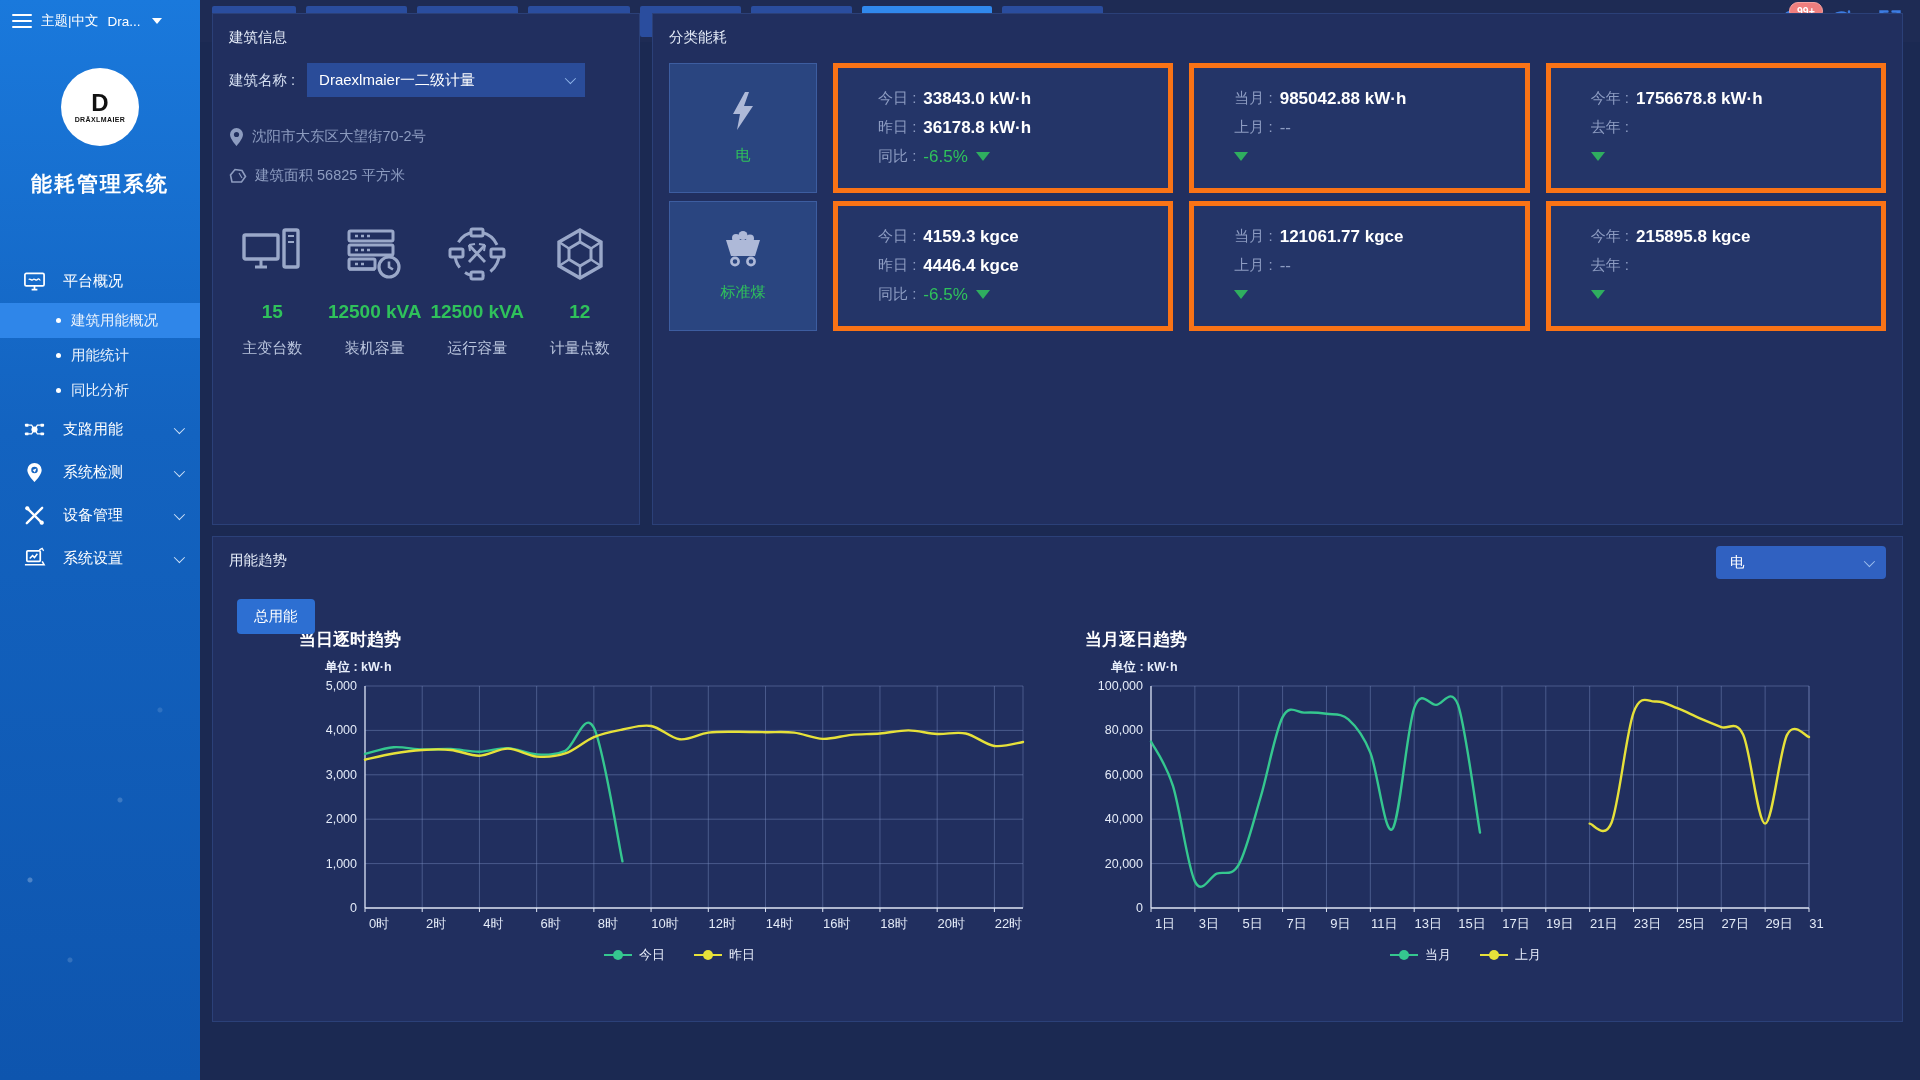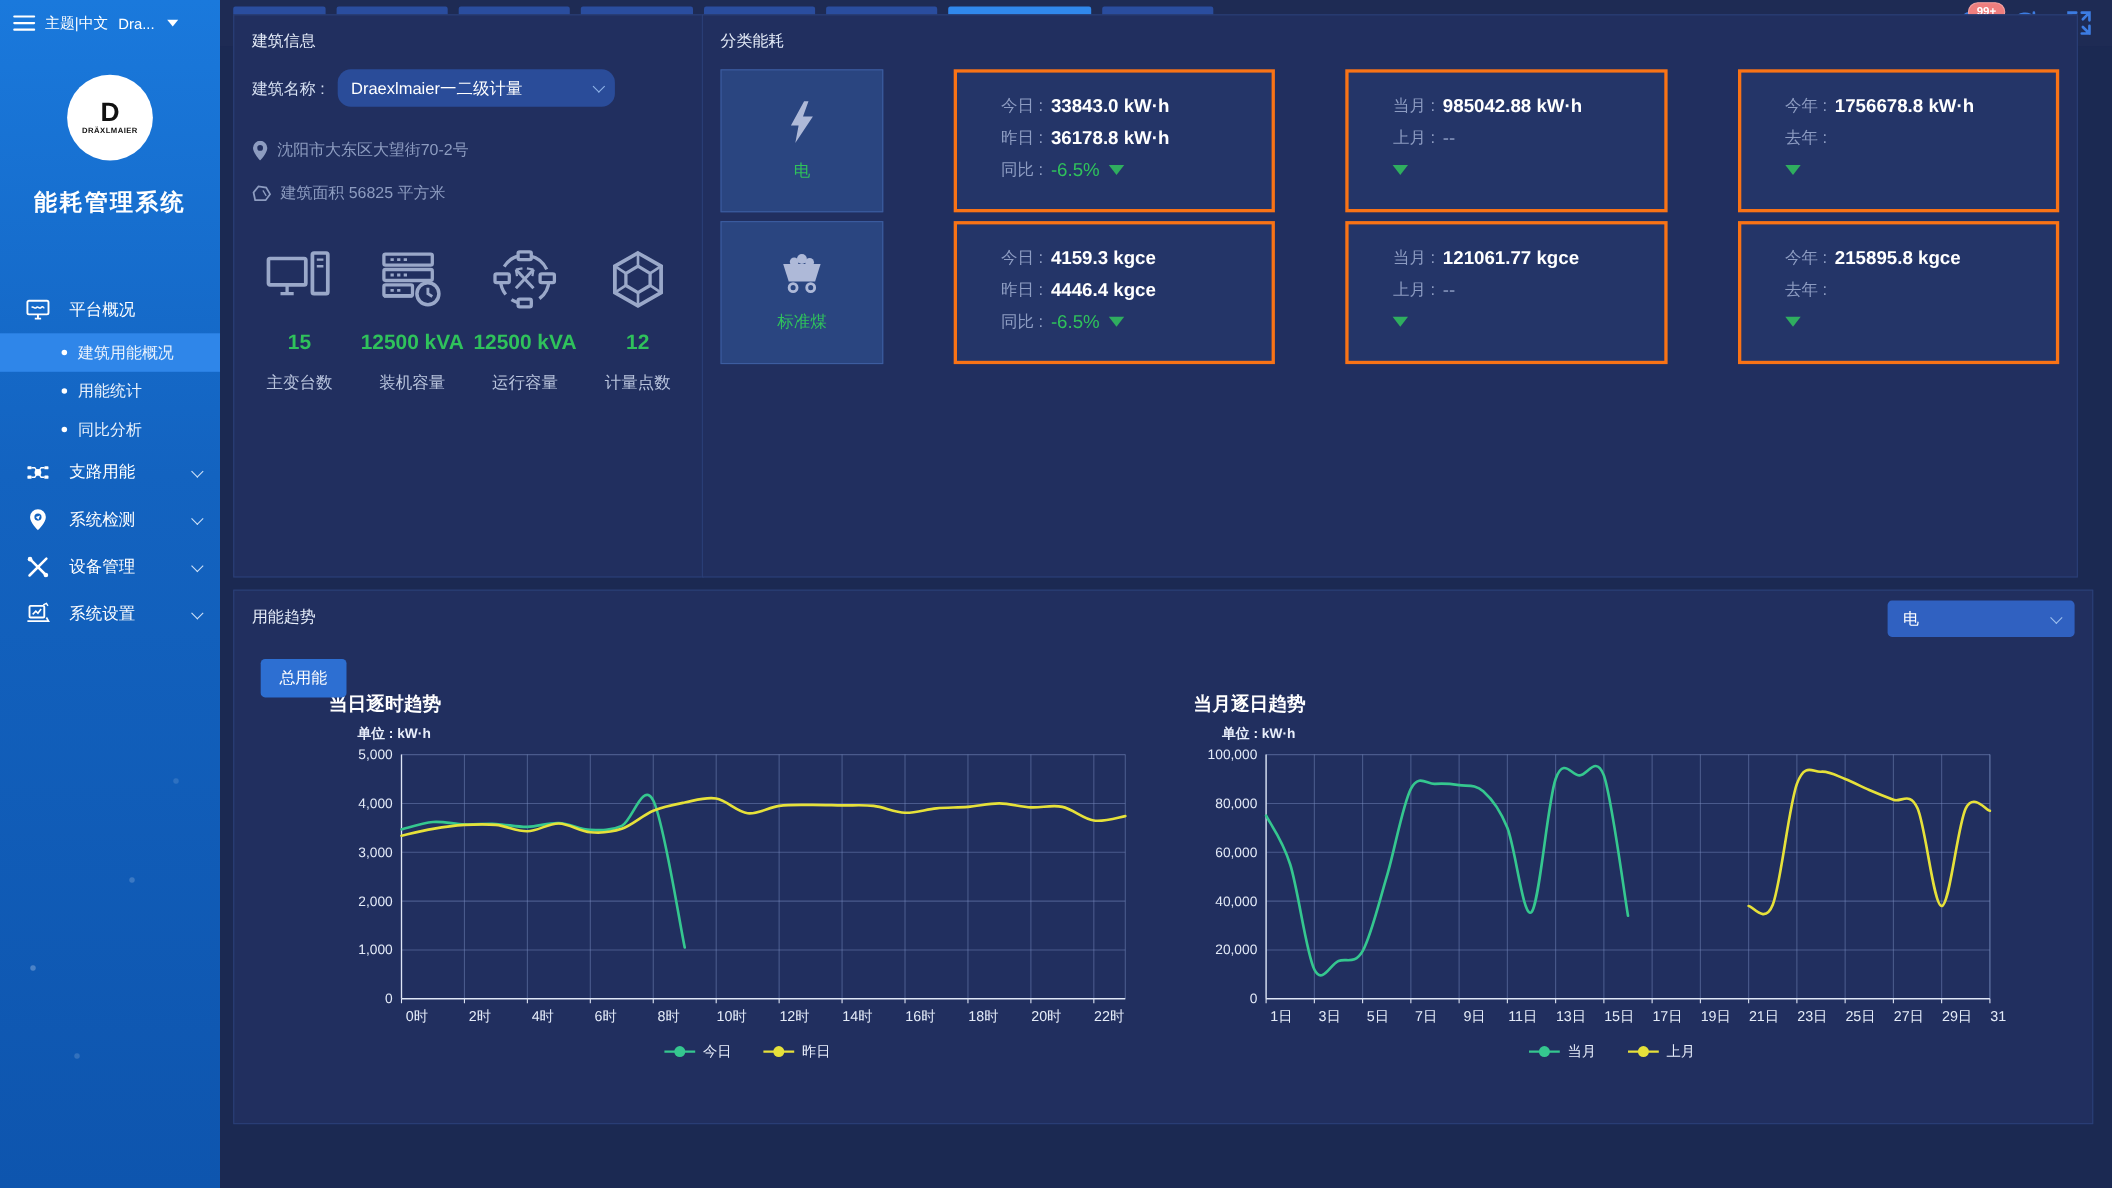--- a/index.html
+++ b/index.html
@@ -38,40 +38,40 @@
   .tab.active{background:#3088ec;}
   .tab .x{font-size:14px;color:#d5e3f8;line-height:1;}
   .top-icons{position:absolute;right:18px;top:0;height:42px;display:flex;align-items:center;gap:24px;}
   .icon-btn{position:relative;cursor:pointer;display:flex;align-items:center;}
   .badge{position:absolute;top:-6px;left:12px;background:#ef7e7e;color:#fff;font-size:10.5px;font-weight:bold;
     padding:2px 7px;border-radius:9px;border:1px solid #f3a1a1;}
   
   .panel{position:absolute;background:#212f5f;border:1px solid #2b4078;box-sizing:border-box;}
   .p-title{font-size:14.5px;color:#e6edf9;padding:14px 16px 10px;}
   #panel-building{left:12px;top:13px;width:428px;height:512px;}
-  #panel-category{left:438px;top:13px;width:1251px;height:512px;}
+  #panel-category{left:452px;top:13px;width:1251px;height:512px;}
   #panel-trend{left:12px;top:536px;width:1691px;height:486px;}
   
   .name-row{display:flex;align-items:center;gap:12px;padding:6px 16px 0;font-size:14.5px;color:#d6e0f2;}
-  .select{width:252px;height:34px;background:#2a4c99;border-radius:12px;display:flex;align-items:center;padding:0 12px;color:#fff;font-size:15px;cursor:pointer;box-sizing:border-box;}
+  .select{width:278px;height:34px;background:#2a4c99;border-radius:0;display:flex;align-items:center;padding:0 12px;color:#fff;font-size:15px;cursor:pointer;box-sizing:border-box;}
   .select .chev{margin-left:auto;border-color:#8fb4e8;}
   .info-line{display:flex;align-items:center;gap:8px;margin:0 16px;color:#8d9cc0;font-size:14.5px;}
   .loc-row{margin-top:30px;}
   .area-row{margin-top:20px;}
   .stats{display:flex;justify-content:space-between;padding:0 8px;margin-top:38px;text-align:center;}
   .stat{width:25%;}
   .stat-icon{height:62px;display:flex;align-items:center;justify-content:center;}
   .stat-value{color:#2fc25b;font-weight:bold;font-size:19px;margin-top:16px;}
   .stat-label{color:#b9c4dd;font-size:15px;margin-top:16px;}
   
   .cat-row{display:flex;gap:16px;margin:0 16px 8px;height:130px;}
   .cat-row.first{margin-top:6px;}
   .icon-card{width:148px;flex:none;background:#2a4580;border:1px solid #3d5da0;display:flex;flex-direction:column;align-items:center;justify-content:center;gap:15px;box-sizing:border-box;}
   .type-label{color:#2fc25b;font-size:15px;}
-  .val-card{flex:1;background:#243568;border:3px solid #f97316;padding:16px 0 0 40px;box-sizing:border-box;margin-left:48px;}
+  .val-card{flex:1;background:#243568;border:5px solid #f97316;padding:16px 0 0 40px;box-sizing:border-box;}
   .v-line{display:flex;align-items:center;height:29px;font-size:15px;}
   .v-label{color:#8d9cc2;}
   .v-value{color:#fff;font-weight:bold;font-size:17px;margin-left:7px;}
   .v-value.muted{color:#8d9cc2;font-weight:normal;}
   .v-value.green{color:#2fc25b;font-weight:normal;}
   .tri-down{width:0;height:0;border-left:7px solid transparent;border-right:7px solid transparent;border-top:9px solid #2fae5f;margin-left:8px;}
   .tri-down.solo{margin-left:0;}
   
   .total-btn{position:absolute;left:24px;top:62px;background:#2d6fd2;color:#fff;font-size:14.5px;border:none;border-radius:4px;padding:8px 17px;cursor:pointer;font-family:inherit;}
   .trend-select{position:absolute;right:16px;top:9px;width:170px;height:33px;background:#3061c1;border-radius:4px;display:flex;align-items:center;padding:0 14px;color:#fff;font-size:14.5px;cursor:pointer;box-sizing:border-box;}

